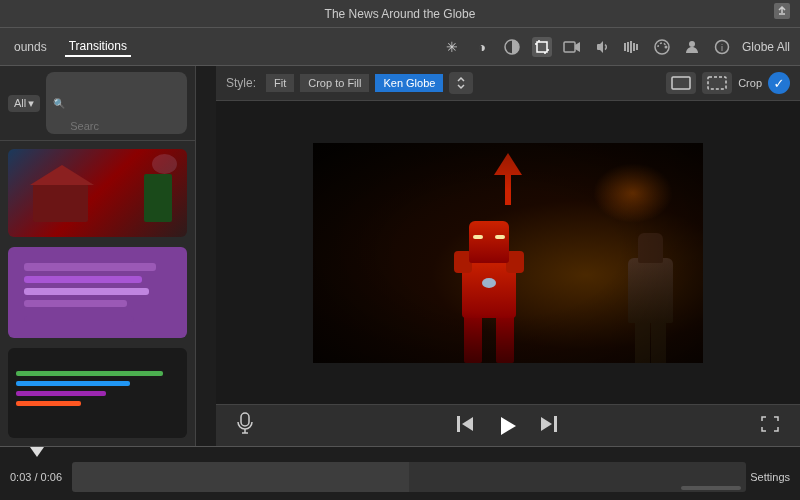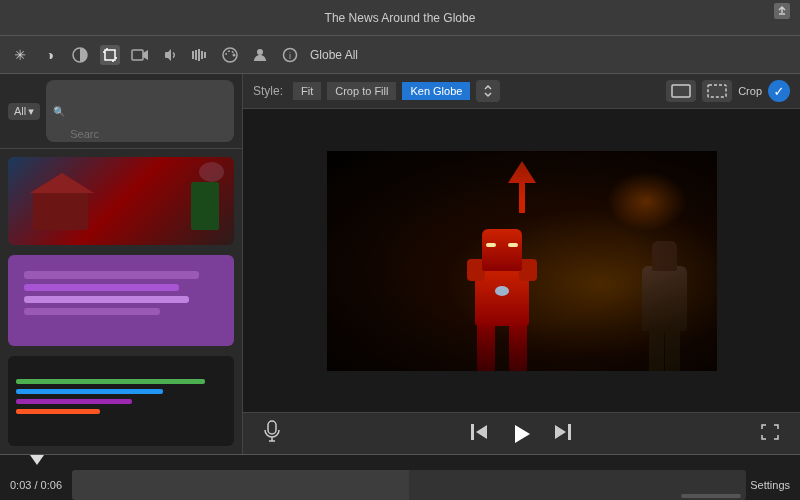--- a/index.html
+++ b/index.html
@@ -8,21 +8,21 @@
       height: 500px;
       background: #1e1e1e;
       font-family: -apple-system, BlinkMacSystemFont, 'Helvetica Neue', Arial, sans-serif;
       overflow: hidden;
       color: #fff;
     }
 
     
     .title-bar {
       background: #3a3a3a;
-      height: 36px;
+      height: 28px;
       display: flex;
       align-items: center;
       justify-content: center;
       position: relative;
       border-bottom: 1px solid #555;
     }
     .title-bar-title {
       font-size: 12px;
       color: #ccc;
     }
@@ -97,21 +97,21 @@
     }
 
     
     .main {
       display: flex;
       height: calc(500px - 22px - 38px - 60px);
     }
 
     
     .sidebar {
-      width: 243px;
+      width: 196px;
       background: #2a2a2a;
       border-right: 1px solid #444;
       display: flex;
       flex-direction: column;
     }
     .sidebar-search-bar {
       display: flex;
       align-items: center;
       padding: 6px 8px;
       gap: 6px;
@@ -181,20 +181,21 @@
       display: flex;
       flex-direction: column;
     }
 
     
     .editor {
       flex: 1;
       display: flex;
       flex-direction: column;
       background: #7dd3fc;
+      margin-left: 20px;
     }
     .style-bar {
       display: flex;
       align-items: center;
       padding: 6px 10px;
       gap: 6px;
       background: #2f2f2f;
       border-bottom: 1px solid #444;
     }
     .style-label {
@@ -398,20 +399,24 @@
 <div class="title-bar">
   <span class="title-bar-title">The News Around the Globe</span>
   <div class="title-bar-btn">
     <svg viewBox="0 0 10 10" fill="none" stroke="#ccc" stroke-width="1.5">
       <path d="M5 7V2M2 4l3-3 3 3M2 8h6"></path>
     </svg>
   </div>
 </div>
 
 <div class="toolbar">
+  <div class="toolbar-left">
+    <span class="toolbar-tab">ounds</span>
+    <span class="toolbar-tab active">Transitions</span>
+  </div>
   <div class="toolbar-icons">
 
     <div class="toolbar-icon">✳</div>
 
     <div class="toolbar-icon">◑</div>
 
     <div class="toolbar-icon">
       <svg width="18" height="18" viewBox="0 0 18 18">
         <circle cx="9" cy="9" r="7" fill="none" stroke="#aaa" stroke-width="1.5"></circle>
         <path d="M9 2a7 7 0 0 1 0 14" fill="#aaa"></path>

